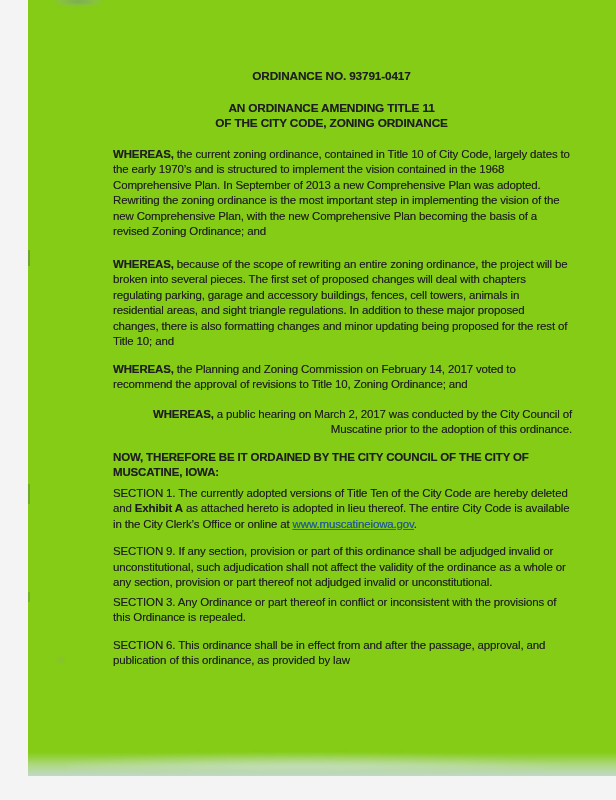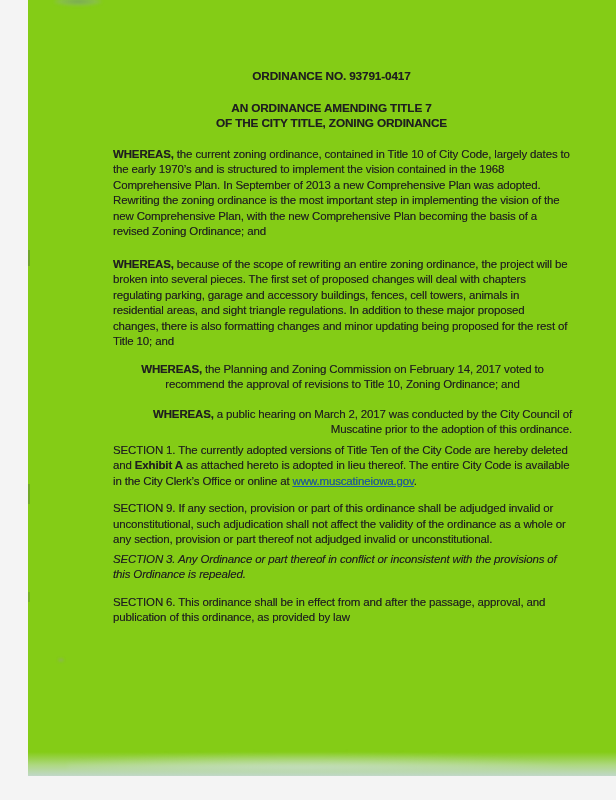--- a/index.html
+++ b/index.html
@@ -78,31 +78,32 @@
   <div class="edge-right"></div>
   <div class="mark-a"></div>
   <div class="mark-b"></div>
   <div class="mark-c"></div>
   <div class="dot"></div>
 
   <div class="content">
     <div class="doc-title">ORDINANCE NO. 93791-0417</div>
 
     <div class="doc-subtitle">
-      <div>AN ORDINANCE AMENDING TITLE 7</div>
-      <div>OF THE CITY TITLE, ZONING ORDINANCE</div>
+      <div>AN ORDINANCE AMENDING TITLE 11</div>
+      <div>OF THE CITY CODE, ZONING ORDINANCE</div>
     </div>
 
     <div id="paragraphs">
         <p class="para" style="margin-top: 15px;"><span class="b">WHEREAS,</span><span> the current zoning ordinance, contained in Title 10 of City Code, largely dates to the early 1970’s and is structured to implement the vision contained in the 1968 Comprehensive Plan.  In September of 2013 a new Comprehensive Plan was adopted. Rewriting the zoning ordinance is the most important step in implementing the vision of the new Comprehensive Plan, with the new Comprehensive Plan becoming the basis of a revised Zoning Ordinance; and</span></p>
         <p class="para" style="margin-top: 17px;"><span class="b">WHEREAS,</span><span> because of the scope of rewriting an entire zoning ordinance, the project will be broken into several pieces. The first set of proposed changes will deal with chapters regulating parking, garage and accessory buildings, fences, cell towers, animals in residential areas, and sight triangle regulations.  In addition to these major proposed changes, there is also formatting changes and minor updating being proposed for the rest of Title 10; and</span></p>
-        <p class="para" style="margin-top: 12px; text-align: center;"><span class="b">WHEREAS,</span><span> the Planning and Zoning Commission on February 14, 2017 voted to recommend the approval of revisions to Title 10, Zoning Ordinance; and</span></p>
+        <p class="para" style="margin-top: 12px;"><span class="b">WHEREAS,</span><span> the Planning and Zoning Commission on February 14, 2017 voted to recommend the approval of revisions to Title 10, Zoning Ordinance; and</span></p>
         <p class="para" style="margin-top: 14px; text-align: right;"><span class="b">WHEREAS,</span><span> a public hearing on March 2, 2017 was conducted by the City Council of Muscatine prior to the adoption of this ordinance.</span></p>
+        <p class="para" style="margin-top: 12px;"><span class="b">NOW, THEREFORE BE IT ORDAINED BY THE CITY COUNCIL OF THE CITY OF MUSCATINE, IOWA:</span></p>
         <p class="para" style="margin-top: 5px;"><span>SECTION 1. The currently adopted versions of Title Ten of the City Code are hereby deleted and </span><span class="b">Exhibit A</span><span> as attached hereto is adopted in lieu thereof. The entire City Code is available in the City Clerk’s Office or online at </span><a class="doclink" href="#" style="color: rgb(26, 93, 173);">www.muscatineiowa.gov</a><span>.</span></p>
         <p class="para" style="margin-top: 12px;"><span>SECTION 9. If any section, provision or part of this ordinance shall be adjudged invalid or unconstitutional, such adjudication shall not affect the validity of the ordinance as a whole or any section, provision or part thereof not adjudged invalid or unconstitutional.</span></p>
-        <p class="para" style="margin-top: 4px; font-style: italic;"><span>SECTION 3.  Any Ordinance or part thereof in conflict or inconsistent with the provisions of this Ordinance is repealed.</span></p>
+        <p class="para" style="margin-top: 4px;"><span>SECTION 3.  Any Ordinance or part thereof in conflict or inconsistent with the provisions of this Ordinance is repealed.</span></p>
         <p class="para" style="margin-top: 12px;"><span>SECTION 6. This ordinance shall be in effect from and after the passage, approval, and publication of this ordinance, as provided by law</span></p>
       </div>
   </div>
 
   <div class="bottom-shade2"></div>
   <div class="bottom-shade"></div>
 </div>
 
 </body></html>

